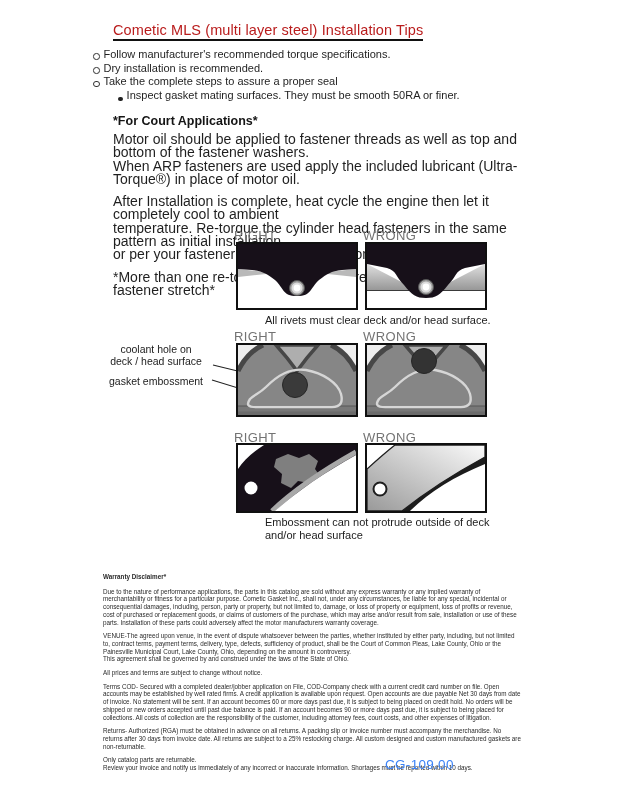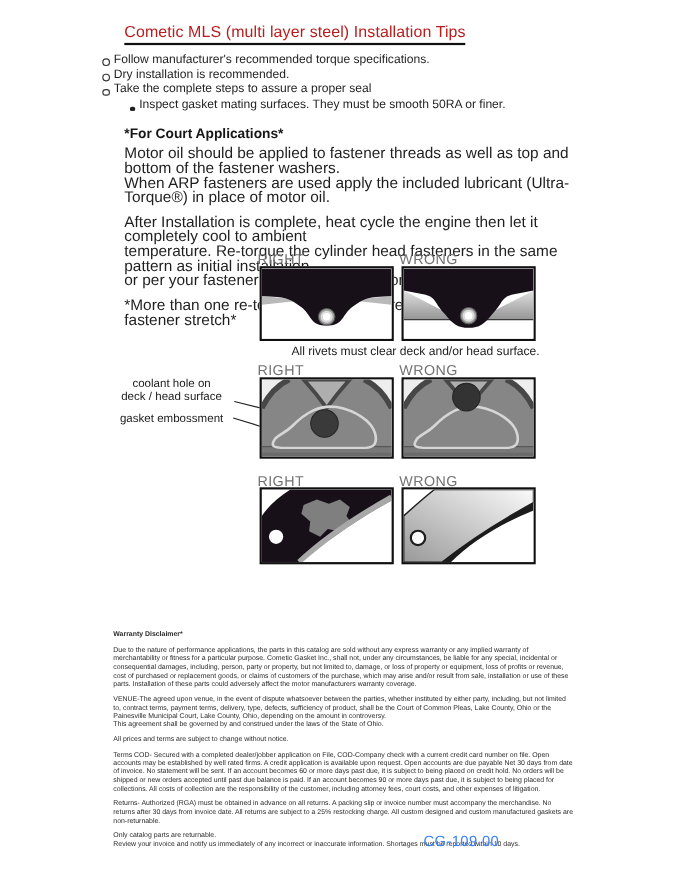--- a/index.html
+++ b/index.html
@@ -165,20 +165,22 @@
             <stop offset="0.55" stop-color="#cfcfcf"></stop>
             <stop offset="1" stop-color="#fafafa"></stop>
         </linearGradient>
       </defs>
       <rect width="118" height="66" fill="#ffffff"></rect>
       <path d="M28,0 L118,0 L118,12 C85,30 55,50 35,66 L0,66 L0,24 C10,15 19,7 28,0 Z" fill="url(#gband)" stroke="#1e1e1e" stroke-width="1.3"></path>
       <path d="M118,12 C85,30 55,50 35,66 L43,66 C61,48 88,31 118,19 Z" fill="#1c1c1c"></path>
       <circle cx="13" cy="44" r="6.5" fill="#ffffff" stroke="#1e1e1e" stroke-width="2"></circle>
     </svg>
   </div>
+  <div class="dcaption" style="top:516px;">Embossment can not protrude outside of deck
+and/or head surface</div>
 
   <div class="fineprint">
     <p class="fp-head">Warranty Disclaimer*</p>
     <p>Due to the nature of performance applications, the parts in this catalog are sold without any express warranty or any implied warranty of merchantability or fitness for a particular purpose.  Cometic Gasket Inc., shall not, under any circumstances, be liable for any special, incidental or consequential damages, including, person, party or property, but not limited to, damage, or loss of property or equipment, loss of profits or revenue, cost of purchased or replacement goods, or claims of customers of the purchase, which may arise and/or result from sale, installation or use of these parts.  Installation of these parts could adversely affect the motor manufacturers warranty coverage.</p>
     <p>VENUE-The agreed upon venue, in the event of dispute whatsoever between the parties, whether instituted by either party, including, but not limited to, contract terms, payment terms, delivery, type, defects, sufficiency of product, shall be the Court of Common Pleas, Lake County, Ohio or the Painesville Municipal Court, Lake County, Ohio, depending on the amount in controversy.
 This agreement shall be governed by and construed under the laws of the State of Ohio.</p>
     <p>All prices and terms are subject to change without notice.</p>
     <p>Terms COD- Secured with a completed dealer/jobber application on File, COD-Company check with a current credit card number on file.  Open accounts may be established by well rated firms.  A credit application is available upon request.  Open accounts are due payable Net 30 days from date of invoice.  No statement will be sent.  If an account becomes 60 or more days past due, it is subject to being placed on credit hold.  No orders will be shipped or new orders accepted until past due balance is paid.  If an account becomes 90 or more days past due, it is subject to being placed for collections.  All costs of collection are the responsibility of the customer, including attorney fees, court costs, and other expenses of litigation.</p>
     <p>Returns- Authorized (RGA) must be obtained in advance on all returns.  A packing slip or invoice number must accompany the merchandise.  No returns after 30 days from invoice date.  All returns are subject to a 25% restocking charge.  All custom designed and custom manufactured gaskets are non-returnable.</p>
     <p>Only catalog parts are returnable.

